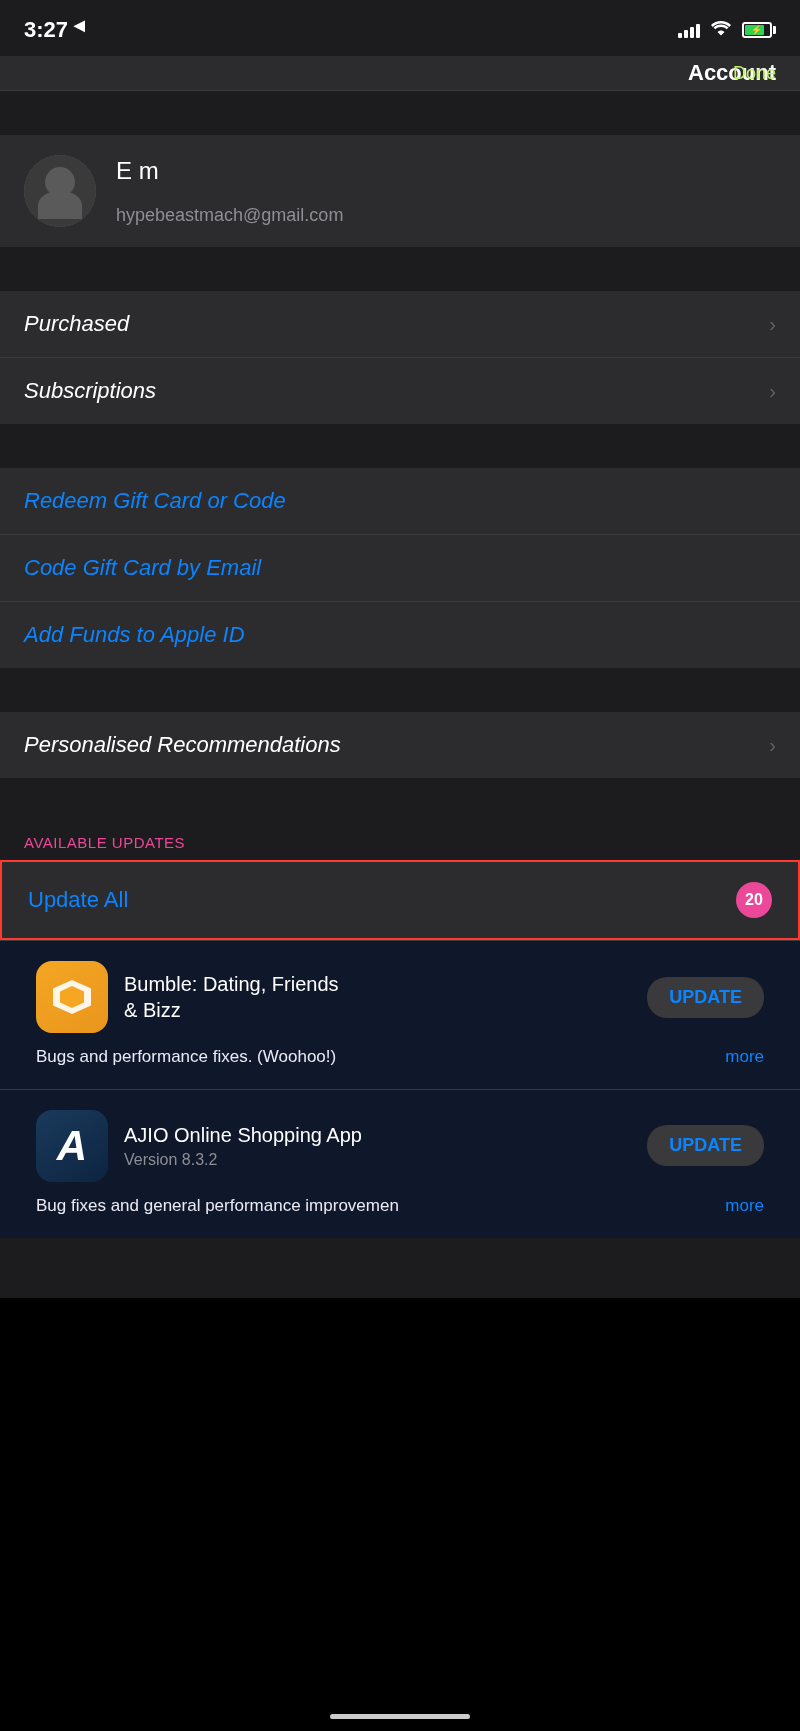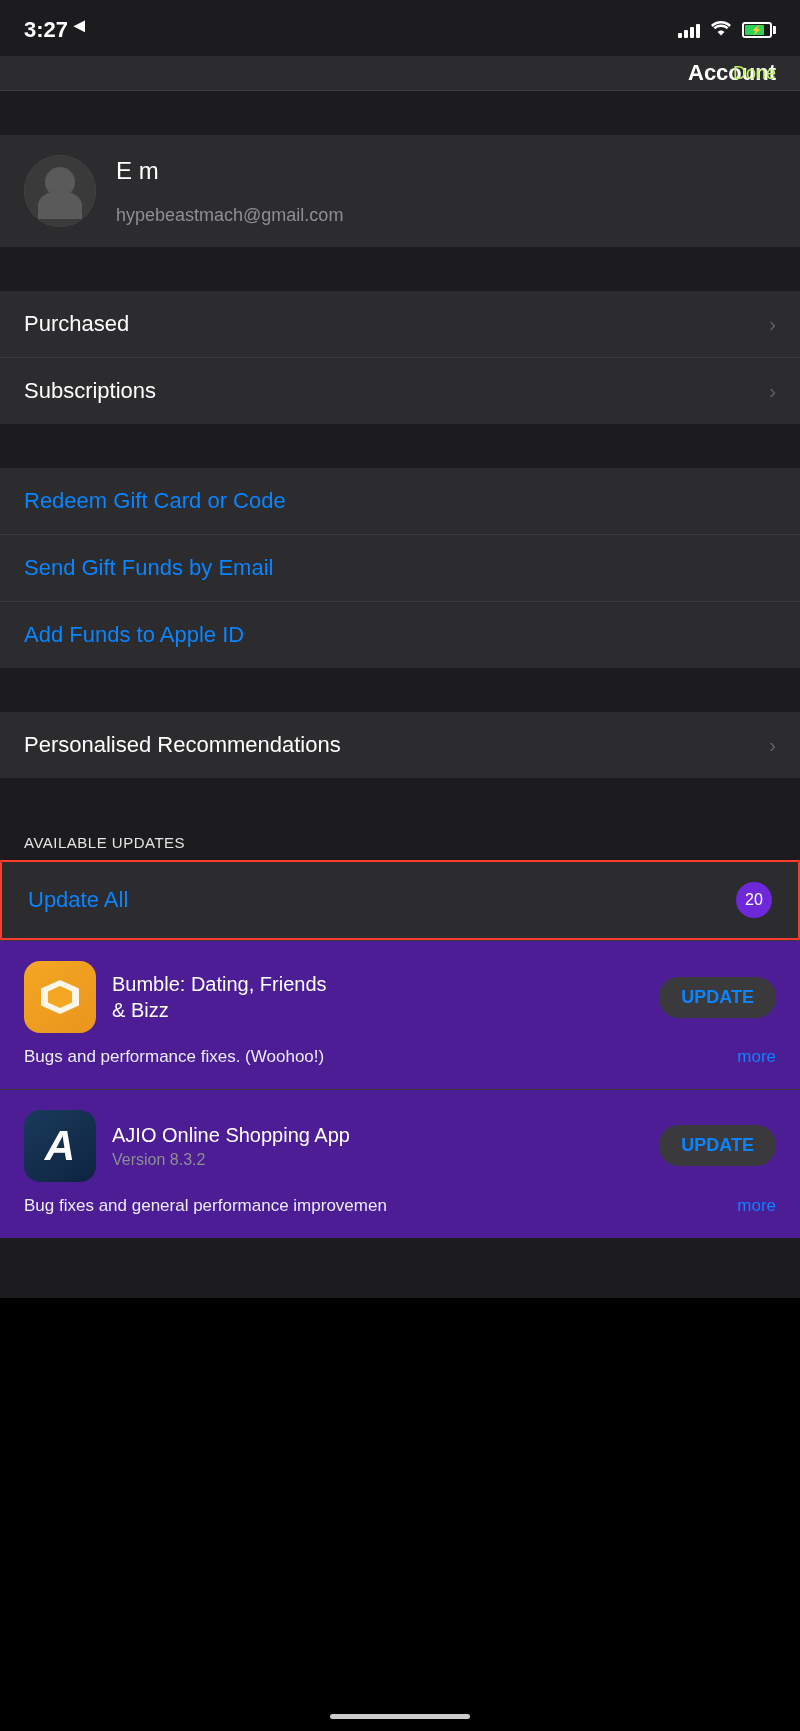--- a/index.html
+++ b/index.html
@@ -219,40 +219,41 @@
       border-bottom: 1px solid #3a3a3c;
     }
 
     .list-item:last-child {
       border-bottom: none;
     }
 
     .list-item-label {
       font-size: 22px;
       color: #fff;
+      font-style: italic;
     }
 
     .list-item-label.blue {
       color: #0a84ff;
     }
 
     .chevron {
       color: #636366;
       font-size: 20px;
     }
 
     
     .updates-header {
       background: #1c1c1e;
       padding: 12px 24px 8px;
     }
 
     .updates-header-text {
       font-size: 15px;
-      color: #e5e5e5;
+      color: #ec4899;
       text-transform: uppercase;
       letter-spacing: 0.5px;
       font-weight: 400;
     }
 
     
     .update-all-row {
       background: #2c2c2e;
       display: flex;
       align-items: center;
@@ -261,36 +262,36 @@
       border: 2.5px solid #ff3b30;
       position: relative;
     }
 
     .update-all-label {
       font-size: 22px;
       color: #0a84ff;
     }
 
     .badge {
-      background: #6d28d9;
+      background: #ec4899;
       color: #fff;
       border-radius: 50%;
       width: 36px;
       height: 36px;
       display: flex;
       align-items: center;
       justify-content: center;
       font-size: 16px;
-      font-weight: 400;
+      font-weight: 700;
     }
 
     
     .app-update-item {
-      background: #4c1d95;
-      padding: 20px 24px;
+      background: #0f172a;
+      padding: 20px 36px;
       border-top: 1px solid #3a3a3c;
     }
 
     .app-update-main {
       display: flex;
       align-items: center;
       gap: 16px;
     }
 
     .app-icon {
@@ -464,21 +465,21 @@
   </div>
 </div>
 
 <div class="section-spacer"></div>
 
 <div class="list-section">
   <div class="list-item">
     <span class="list-item-label blue">Redeem Gift Card or Code</span>
   </div>
   <div class="list-item">
-    <span class="list-item-label blue">Send Gift Funds by Email</span>
+    <span class="list-item-label blue">Code Gift Card by Email</span>
   </div>
   <div class="list-item">
     <span class="list-item-label blue">Add Funds to Apple ID</span>
   </div>
 </div>
 
 <div class="section-spacer"></div>
 
 <div class="list-section">
   <div class="list-item">

